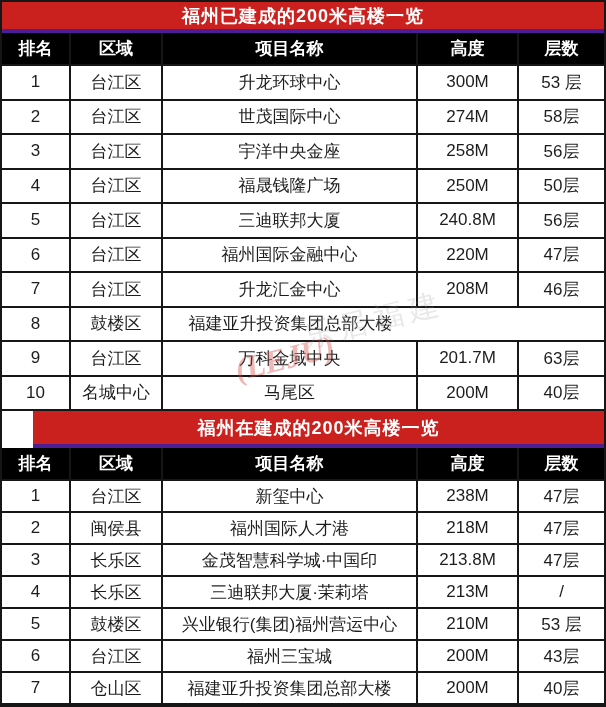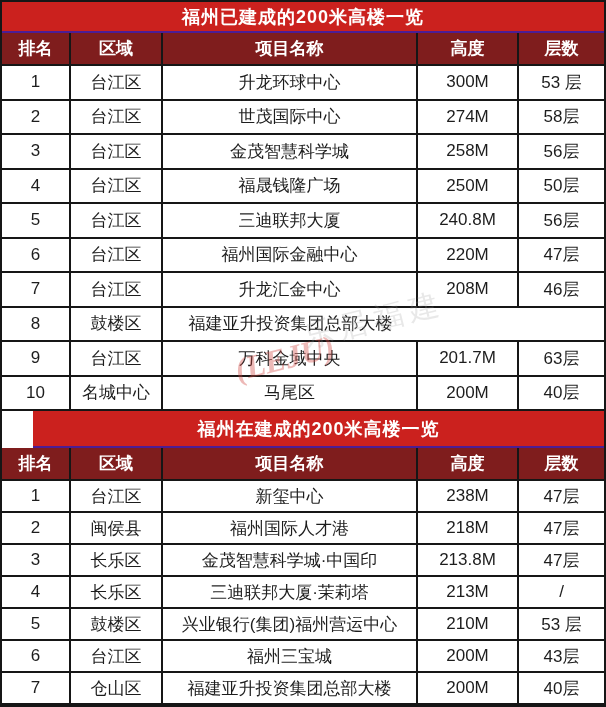--- a/index.html
+++ b/index.html
@@ -10,39 +10,39 @@
     border:2px solid #161616;
     background:#ffffff;
     display:flex;flex-direction:column;
     font-family:"Liberation Sans","DejaVu Sans",sans-serif;
     overflow:hidden;
   }
   .title-band{
     background:#cb211e;color:#ffffff;
     display:flex;align-items:center;justify-content:center;
     font-weight:bold;font-size:18px;letter-spacing:1px;
-    border-bottom:2px solid #4c1d95;
+    border-bottom:4px solid #4c1d95;
     flex:0 0 auto;
   }
   .t1{height:31px;}
   .t2{height:37px;margin-left:31px;}
   .tr{
     display:grid;
     grid-template-columns:69px 92px 255px 101px 85px;
     flex:0 0 auto;
   }
   .td{
     display:flex;align-items:center;justify-content:center;
     border-right:2px solid #161616;
     overflow:hidden;white-space:nowrap;
   }
   .td:last-child{border-right:none;}
   .header-row{
     height:33px;
-    background:#7f1d1d;color:#ffffff;
+    background:#000000;color:#ffffff;
     font-weight:bold;font-size:17px;
     border-bottom:2px solid #161616;
   }
   .body-row{
     height:34.5px;
     background:#ffffff;color:#1d1d1d;
     font-size:17px;
     border-bottom:2px solid #161616;
   }
   .body-row.s2{height:32px;}
@@ -90,21 +90,21 @@
       <div class="tr body-row">
         <div class="td">2</div>
         <div class="td">台江区</div>
         <div class="td">世茂国际中心</div>
         <div class="td">274M</div>
         <div class="td">58层</div>
       </div>
       <div class="tr body-row">
         <div class="td">3</div>
         <div class="td">台江区</div>
-        <div class="td">金茂智慧科学城</div>
+        <div class="td">宇洋中央金座</div>
         <div class="td">258M</div>
         <div class="td">56层</div>
       </div>
       <div class="tr body-row">
         <div class="td">4</div>
         <div class="td">台江区</div>
         <div class="td">福晟钱隆广场</div>
         <div class="td">250M</div>
         <div class="td">50层</div>
       </div>

